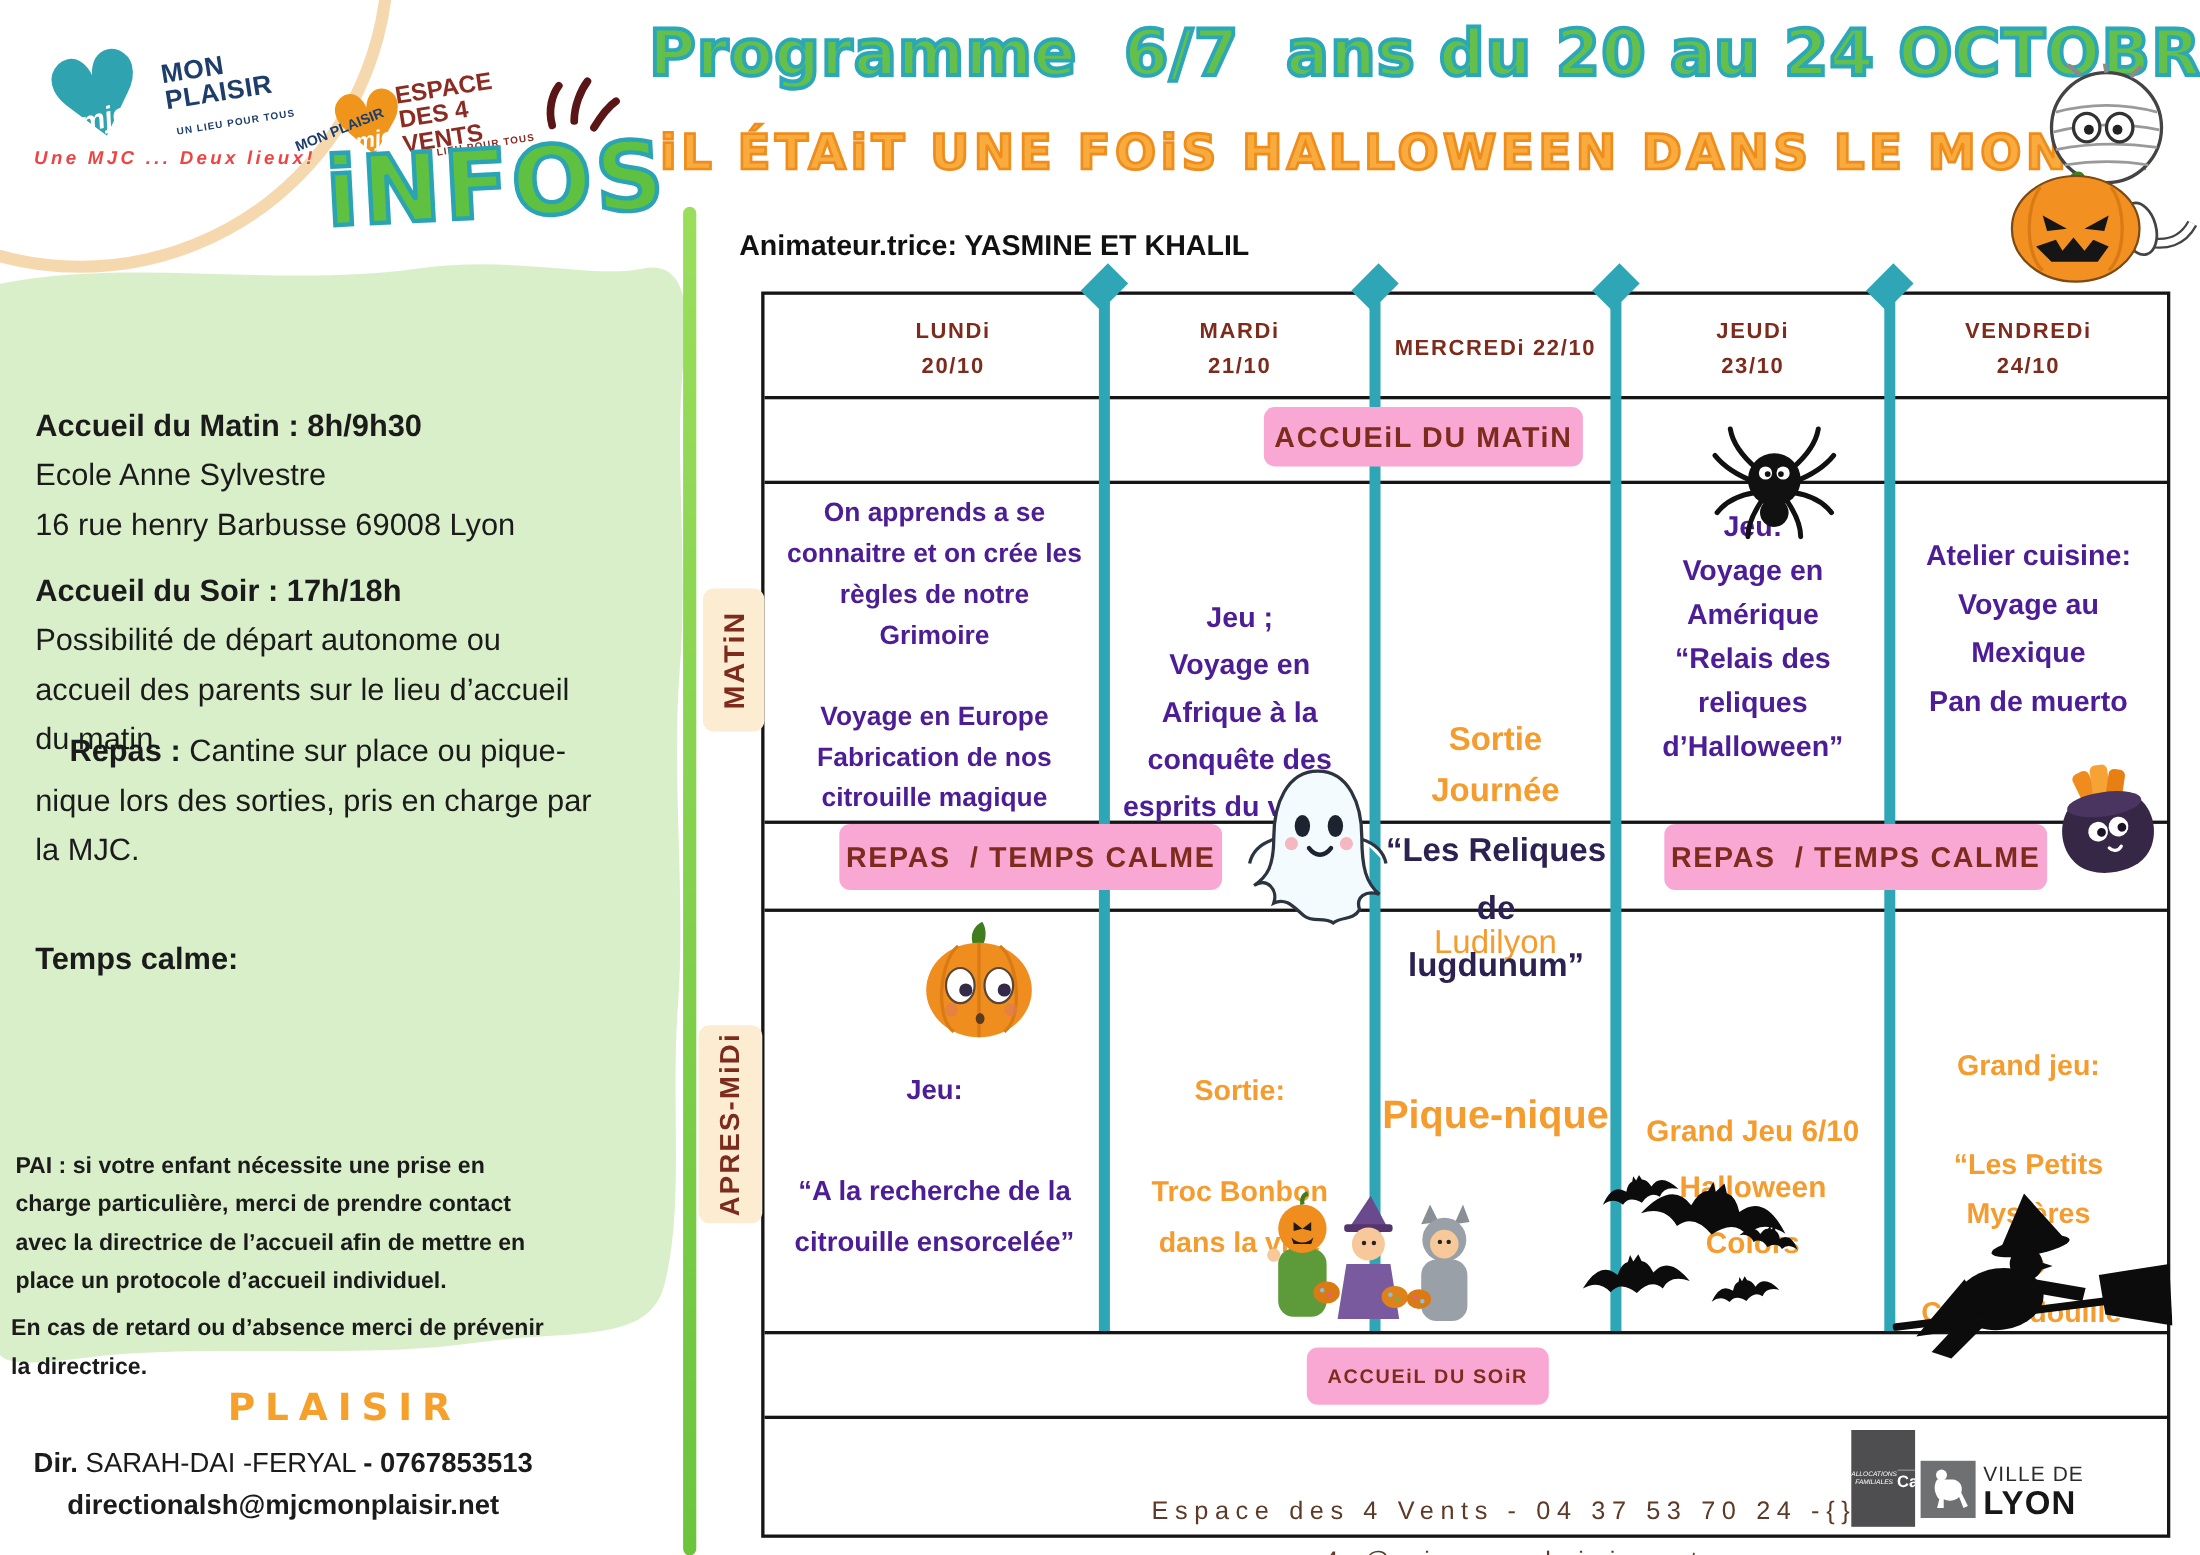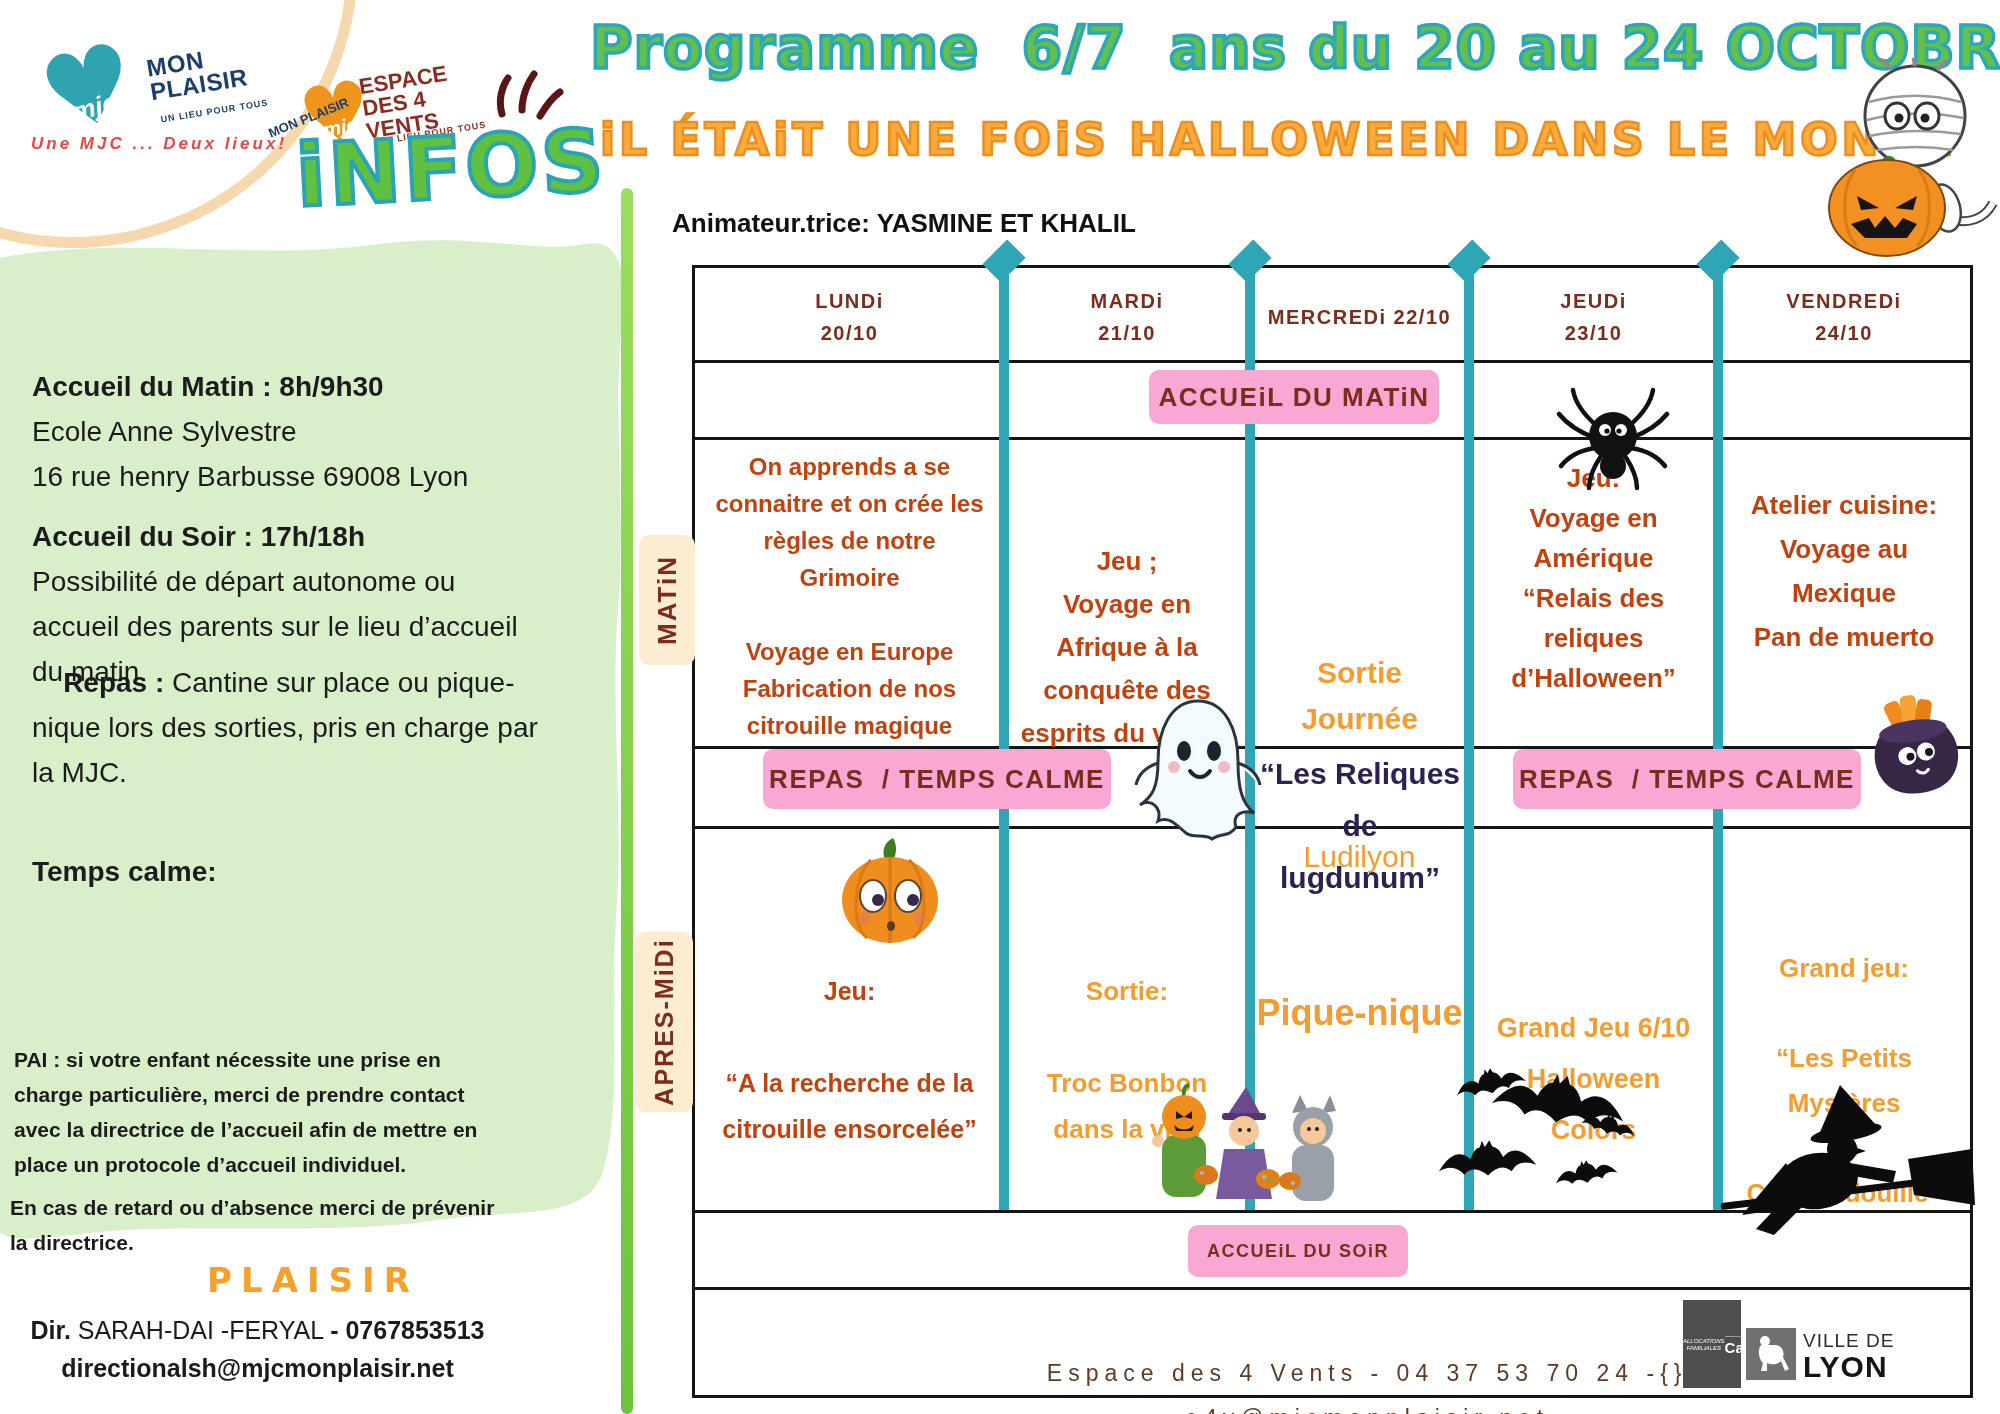--- a/index.html
+++ b/index.html
@@ -50,21 +50,21 @@
   
   .tbl{position:absolute;left:692px;top:265px;width:1275px;height:1127px;border:3px solid #151515;background:#fff;}
   .hline{position:absolute;left:0;width:100%;height:3px;background:#151515;}
   .vline{position:absolute;width:10px;background:#2fa6b5;top:0;}
   .diamond{position:absolute;width:26px;height:26px;background:#2fa6b5;transform:rotate(45deg) scaleY(1.35);}
   .daycell{position:absolute;top:10px;height:78px;display:flex;flex-direction:column;justify-content:center;
            align-items:center;color:#7c2b1d;font-weight:bold;font-size:20px;letter-spacing:1.5px;line-height:32px;}
   .banner{position:absolute;background:#f9a8d4;border-radius:10px;display:flex;align-items:center;justify-content:center;
           color:#7c2b1d;font-weight:bold;font-size:26px;letter-spacing:1.5px;white-space:pre;}
   .cell{position:absolute;text-align:center;font-weight:bold;white-space:pre;}
-  .green{color:#c2410c;}
+  .green{color:#4c1d95;}
   .orange{color:#f59c2f;}
   .navy{color:#2c2150;}
   .sidelabel{position:absolute;background:#fcecd2;border-radius:10px;display:flex;align-items:center;justify-content:center;
              color:#7c2b1d;font-weight:bold;letter-spacing:2px;transform:rotate(-90deg);}
   .footer-contact{position:absolute;left:100px;top:1038px;width:1070px;text-align:center;color:#5d3a27;
           font-size:23px;letter-spacing:6px;line-height:45px;white-space:pre;}
   
   .caf{position:absolute;left:988px;top:1032px;width:58px;height:88px;background:#4e4e50;color:#fff;
        display:flex;align-items:center;justify-content:flex-start;overflow:hidden;}
   .caf .fam{font-size:6px;font-style:italic;text-align:center;line-height:7px;margin-top:2px;white-space:pre;}
@@ -180,21 +180,21 @@
 
     <div class="vline" style="left:304px;height:942px;"></div>
     <div class="vline" style="left:550px;height:942px;"></div>
     <div class="vline" style="left:769px;height:942px;"></div>
     <div class="vline" style="left:1018px;height:942px;"></div>
     <div class="diamond" style="left:296px;top:-20px;"></div>
     <div class="diamond" style="left:542px;top:-20px;"></div>
     <div class="diamond" style="left:761px;top:-20px;"></div>
     <div class="diamond" style="left:1010px;top:-20px;"></div>
 
-    <div class="daycell" style="left:0;width:309px;">
+    <div class="daycell" style="left:0;width:309px;padding-left:17px;">
       <span>LUNDi</span>
       <span>20/10</span>
     </div>
     <div class="daycell" style="left:309px;width:246px;">
       <span>MARDi</span>
       <span>21/10</span>
     </div>
     <div class="daycell" style="left:555px;width:219px;">
       <span>MERCREDi 22/10</span>
       <span></span>

